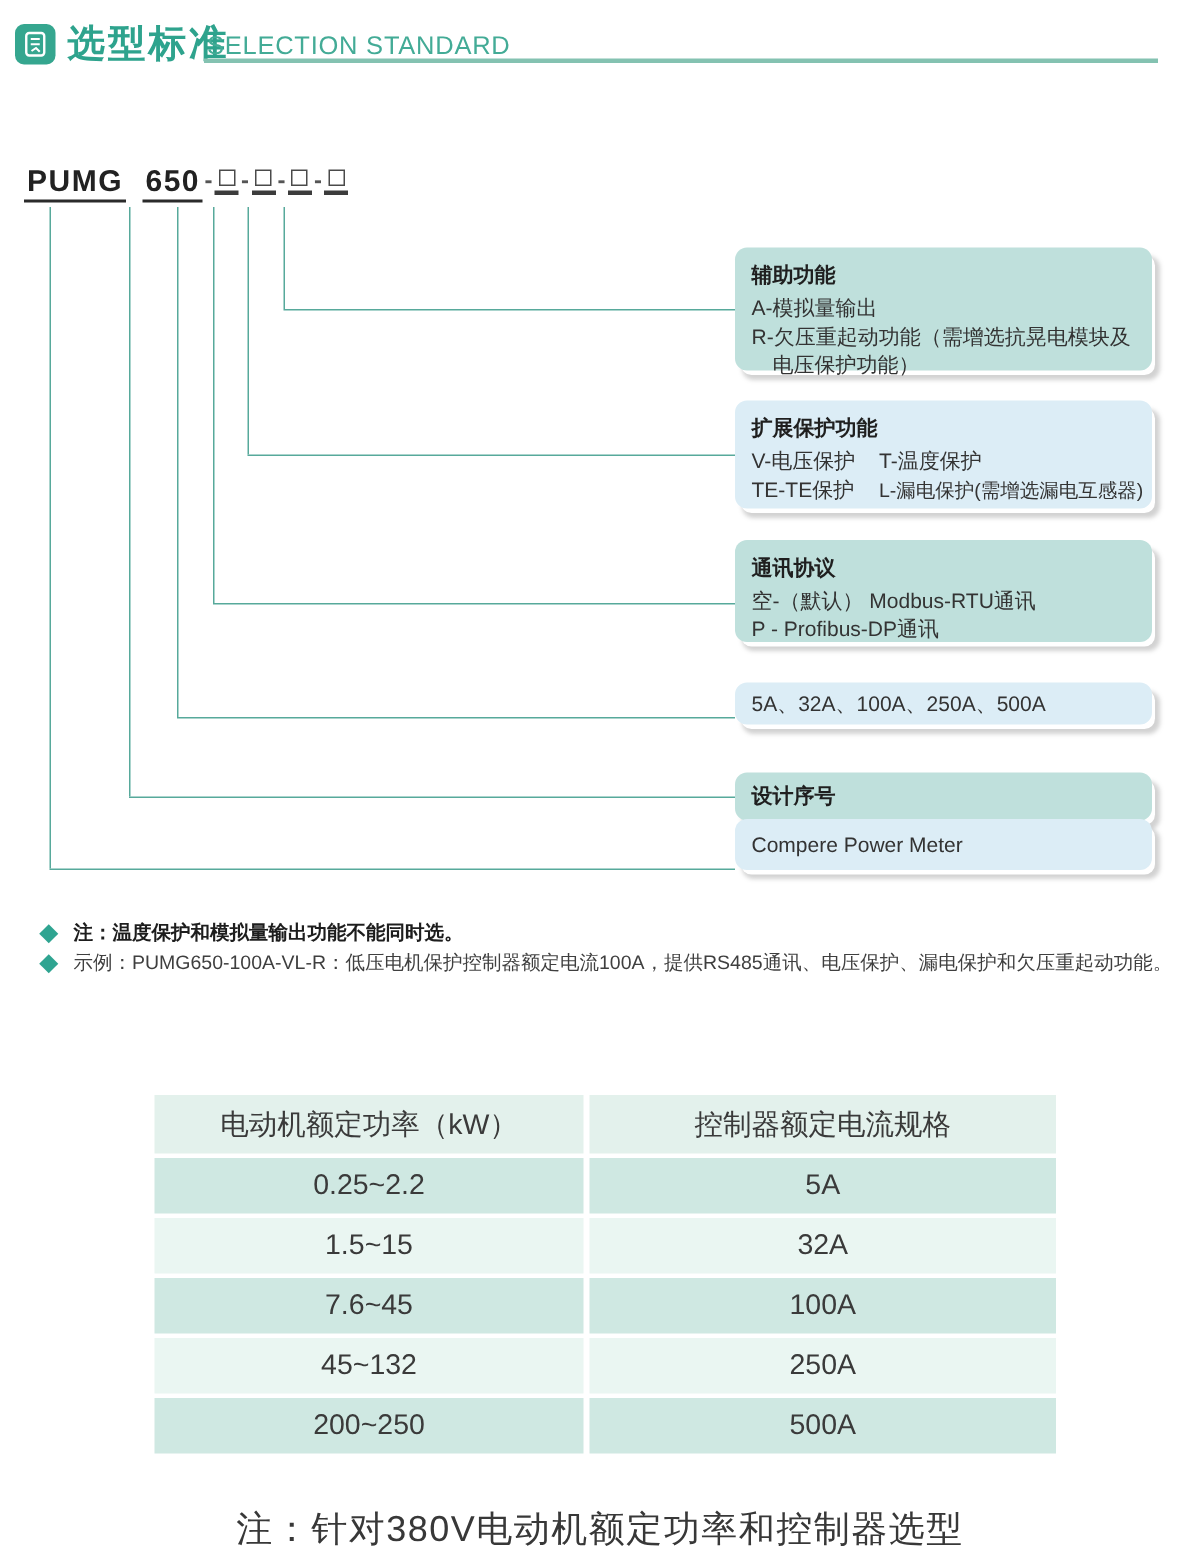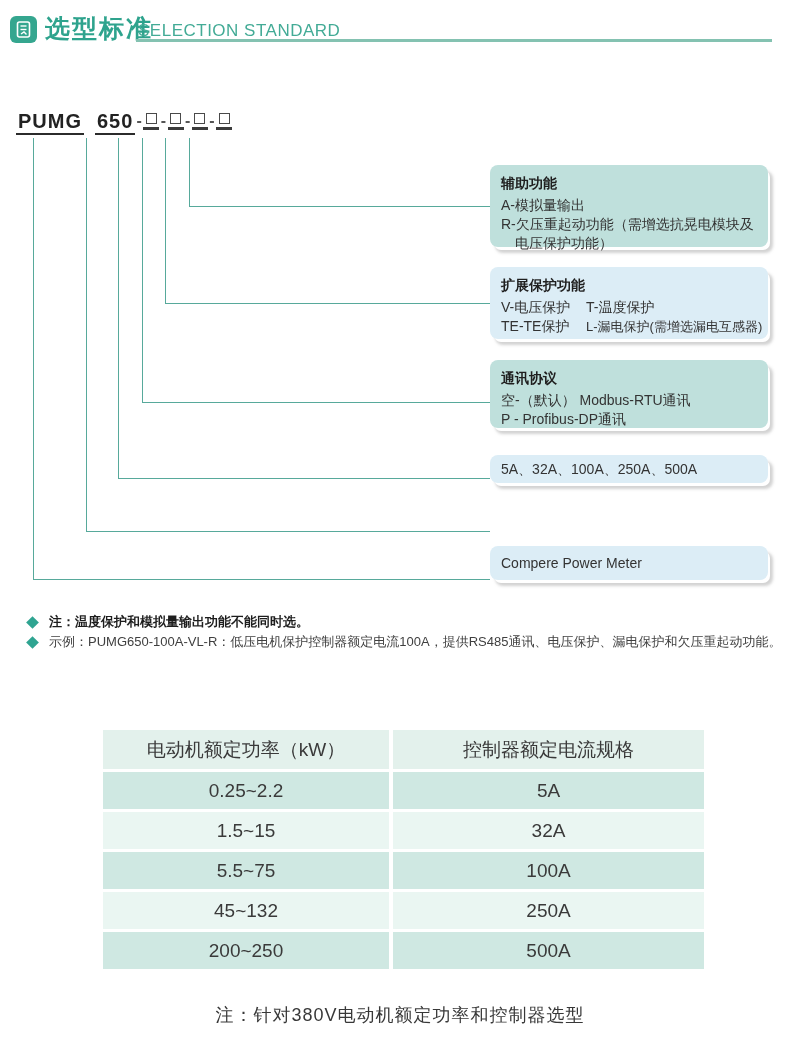--- a/index.html
+++ b/index.html
@@ -105,21 +105,21 @@
   .t-cell.left  { width: 286px; margin-right: 4px; }
   .t-cell.right { width: 311px; }
   .t-head .t-cell { height: 39px; background: #e3f1ec; font-size: 19px; }
   .t-data .t-cell { height: 37px; }
   .t-data.dark .t-cell  { background: #cfe8e2; }
   .t-data.light .t-cell { background: #eaf6f2; }
 
   
   .footnote {
     position: absolute; left: 0; top: 1003px; width: 800px;
-    text-align: center; font-size: 18px; color: #383838;
+    text-align: center; font-size: 24px; color: #383838;
     letter-spacing: 1px;
   }
 </style>
 </head>
 <body>
 
 <div class="page">
 
   <div class="hdr-icon">
     <svg width="19" height="19" viewBox="0 0 19 19">
@@ -198,20 +198,23 @@
   <div class="ibox teal" style="top:360px; height:68px;">
     <div class="btitle">通讯协议</div>
     <div class="bline">空-（默认） Modbus-RTU通讯</div>
     <div class="bline">P - Profibus-DP通讯</div>
   </div>
 
   <div class="ibox blue" style="top:455px; height:28px; display:flex; align-items:center;">
     <div class="bline">5A、32A、100A、250A、500A</div>
   </div>
 
+  <div class="ibox teal" style="top:515px; height:32px; padding-top:6px;">
+    <div class="btitle">设计序号</div>
+  </div>
 
   <div class="ibox blue" style="top:546px; height:34px; display:flex; align-items:center;">
     <div class="bline">Compere  Power  Meter</div>
   </div>
 
   <div class="note-row" style="top:613px;">
     <span class="diamond"></span>
     <span class="note-text bold">注：温度保护和模拟量输出功能不能同时选。</span>
   </div>
   <div class="note-row" style="top:633px;">
@@ -226,21 +229,21 @@
     </div>
     <div class="t-row t-data dark">
       <div class="t-cell left">0.25~2.2</div>
       <div class="t-cell right">5A</div>
     </div>
     <div class="t-row t-data light">
       <div class="t-cell left">1.5~15</div>
       <div class="t-cell right">32A</div>
     </div>
     <div class="t-row t-data dark">
-      <div class="t-cell left">5.5~75</div>
+      <div class="t-cell left">7.6~45</div>
       <div class="t-cell right">100A</div>
     </div>
     <div class="t-row t-data light">
       <div class="t-cell left">45~132</div>
       <div class="t-cell right">250A</div>
     </div>
     <div class="t-row t-data dark">
       <div class="t-cell left">200~250</div>
       <div class="t-cell right">500A</div>
     </div>

